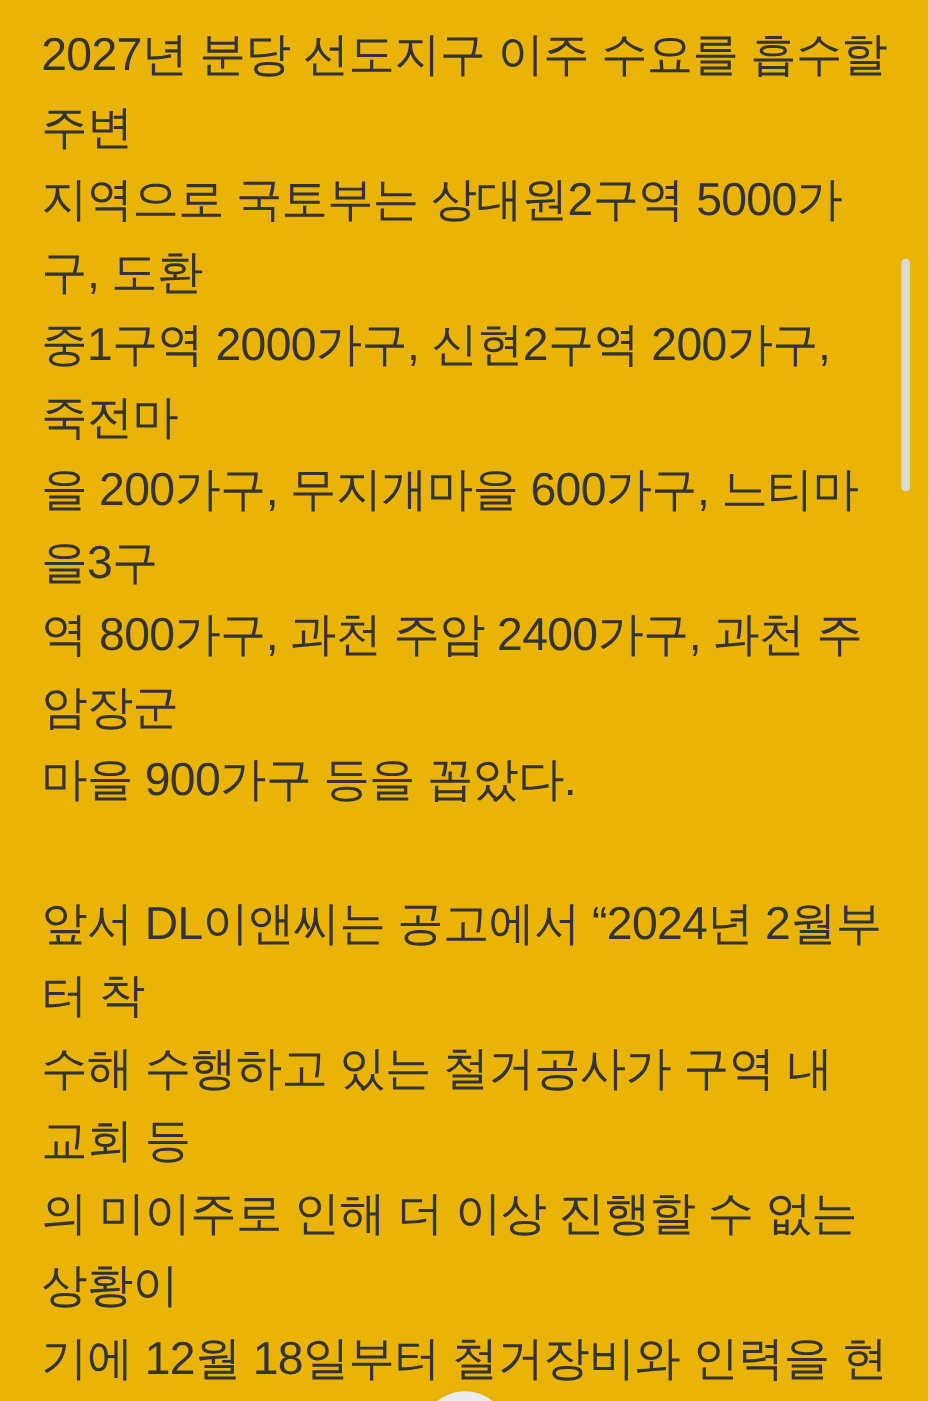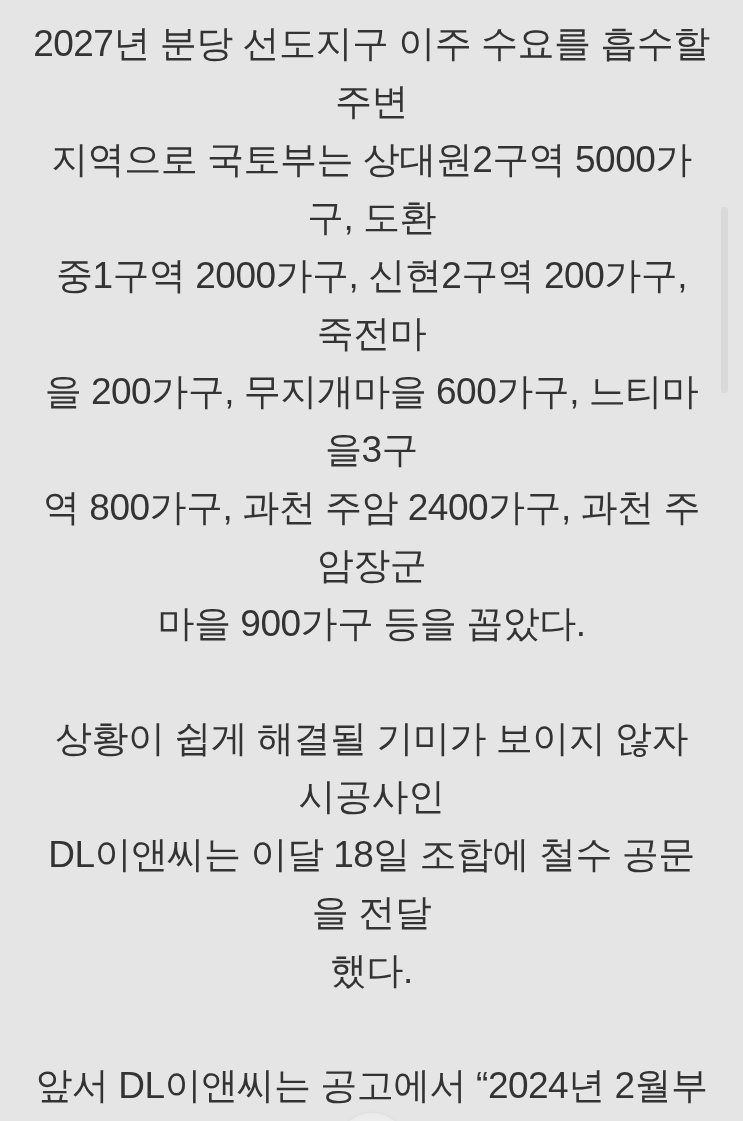--- a/index.html
+++ b/index.html
@@ -10,22 +10,21 @@
   body {
     width: 743px;
     height: 1121px;
     position: relative;
     overflow: hidden;
     font-family: "Liberation Sans", "DejaVu Sans", sans-serif;
   }
   .screen {
     position: absolute;
     inset: 0;
-    background: #e5e5e5;
-    text-align: center;
+    background: #eab308;
   }
   .article-body {
     position: absolute;
     top: 0;
     left: 0;
     right: 0;
     padding: 15px 33px 0 33px;
     color: #333333;
     font-size: 37px;
     line-height: 58px;
@@ -62,23 +61,20 @@
 
 <div class="screen">
 
   <main class="article-body">
     <p class="para">2027년 분당 선도지구 이주 수요를 흡수할 주변
 지역으로 국토부는 상대원2구역 5000가구, 도환
 중1구역 2000가구, 신현2구역 200가구, 죽전마
 을 200가구, 무지개마을 600가구, 느티마을3구
 역 800가구, 과천 주암 2400가구, 과천 주암장군
 마을 900가구 등을 꼽았다.</p>
-    <p class="para">상황이 쉽게 해결될 기미가 보이지 않자 시공사인
-DL이앤씨는 이달 18일 조합에 철수 공문을 전달
-했다.</p>
     <p class="para">앞서 DL이앤씨는 공고에서 “2024년 2월부터 착
 수해 수행하고 있는 철거공사가 구역 내 교회 등
 의 미이주로 인해 더 이상 진행할 수 없는 상황이
 기에 12월 18일부터 철거장비와 인력을 현장에
 서 철수하게 됐다”면서 “이로 인해 장비 반출, 재
 반입, 대기비용과 공사지연에 따른 현장 상주인력
 관리비용이 증가하고 있다”고 밝혔다.</p>
   </main>
 
   <div class="scrollbar-thumb"></div>

